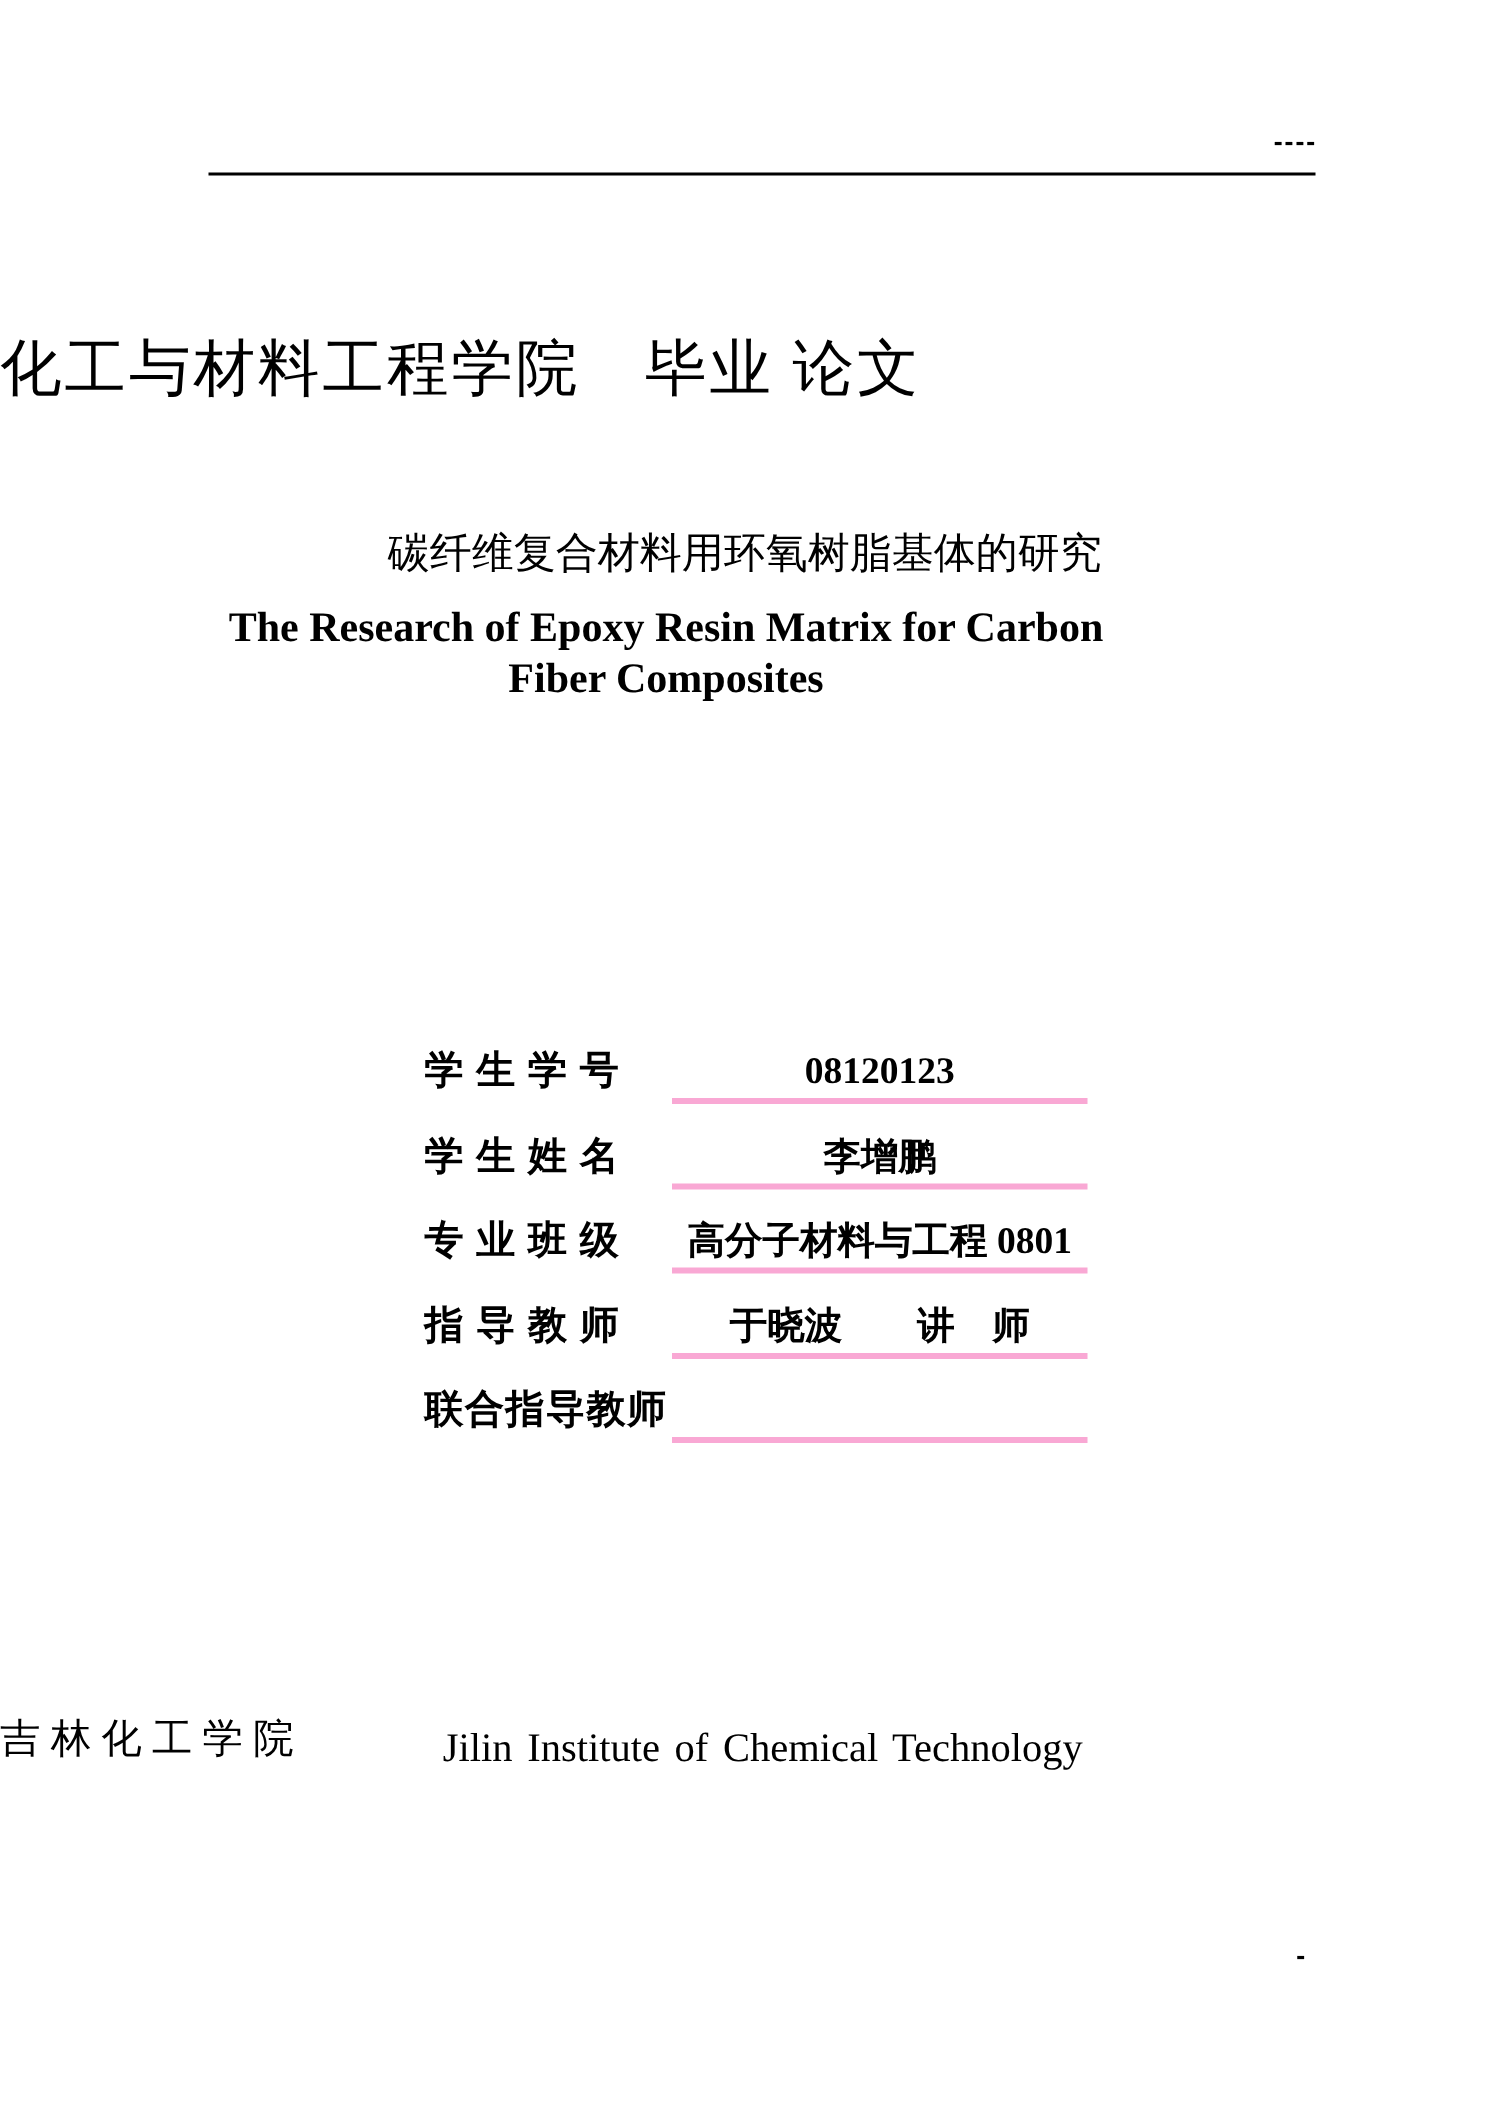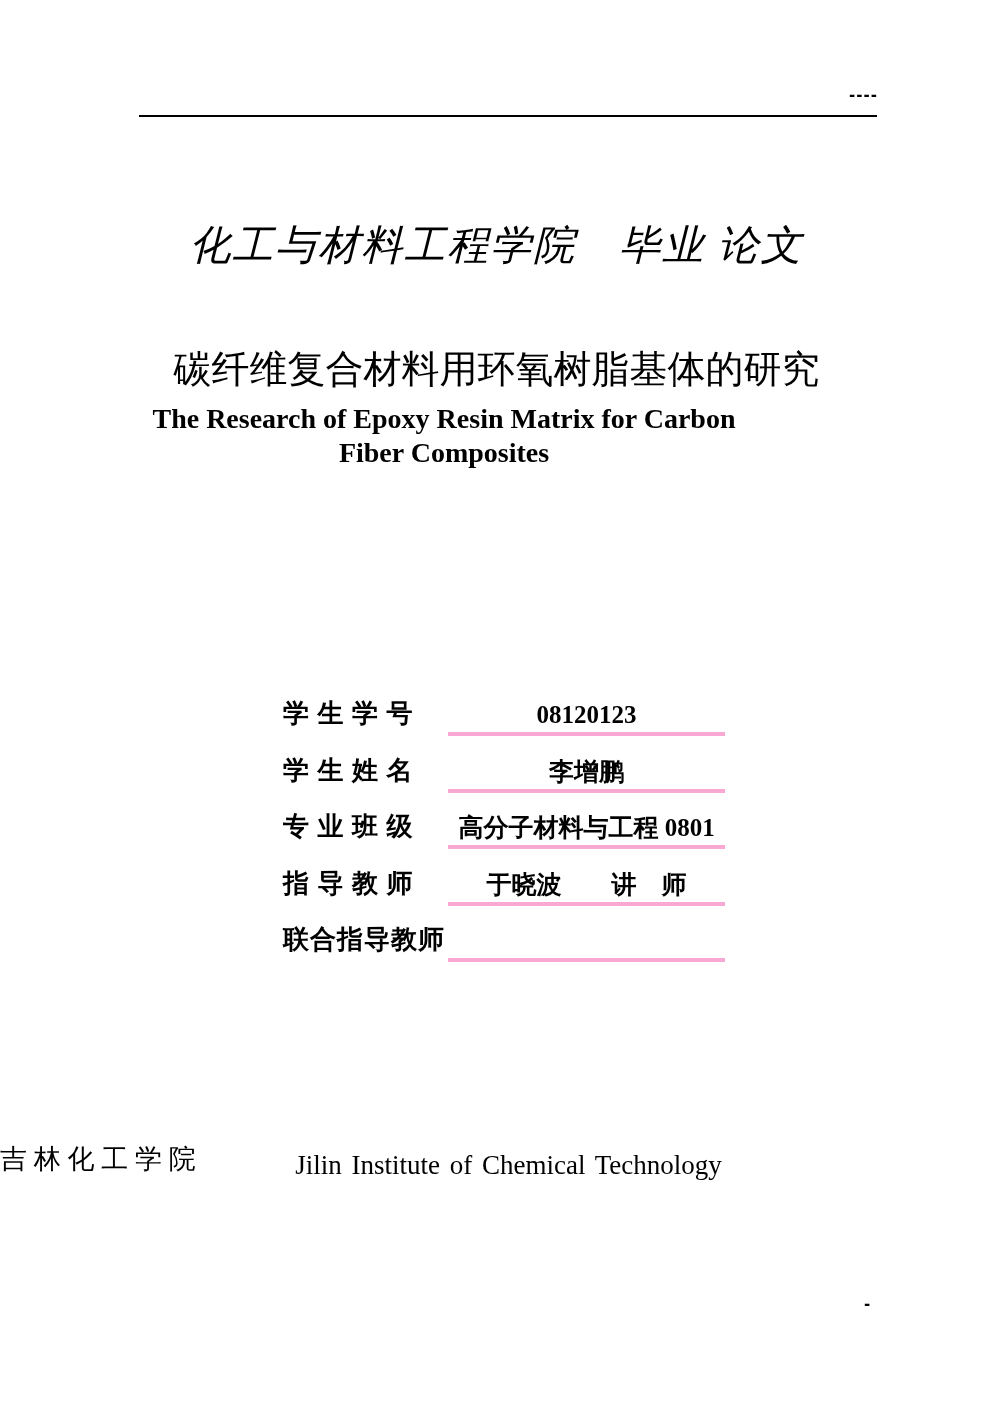--- a/index.html
+++ b/index.html
@@ -36,36 +36,35 @@
     top: 115px;
     width: 738px;
     height: 2px;
     background: #000000;
   }
   .main-title {
     position: absolute;
     left: 0;
     top: 220px;
     width: 993px;
-    text-align: center;
+    text-align: left;
     font-size: 41px;
     font-weight: 400;
     letter-spacing: 2px;
     white-space: pre;
     line-height: 50px;
-    font-style: italic;
   }
   .subtitle-zh {
     position: absolute;
     left: 0;
     top: 349px;
     width: 993px;
     text-align: center;
     font-family: "DejaVu Sans", "Liberation Sans", sans-serif;
-    font-size: 38px;
+    font-size: 28px;
     font-weight: 500;
     letter-spacing: 0px;
     line-height: 40px;
   }
   .subtitle-en {
     position: absolute;
     left: 0;
     top: 402px;
     width: 888px;
     text-align: center;

